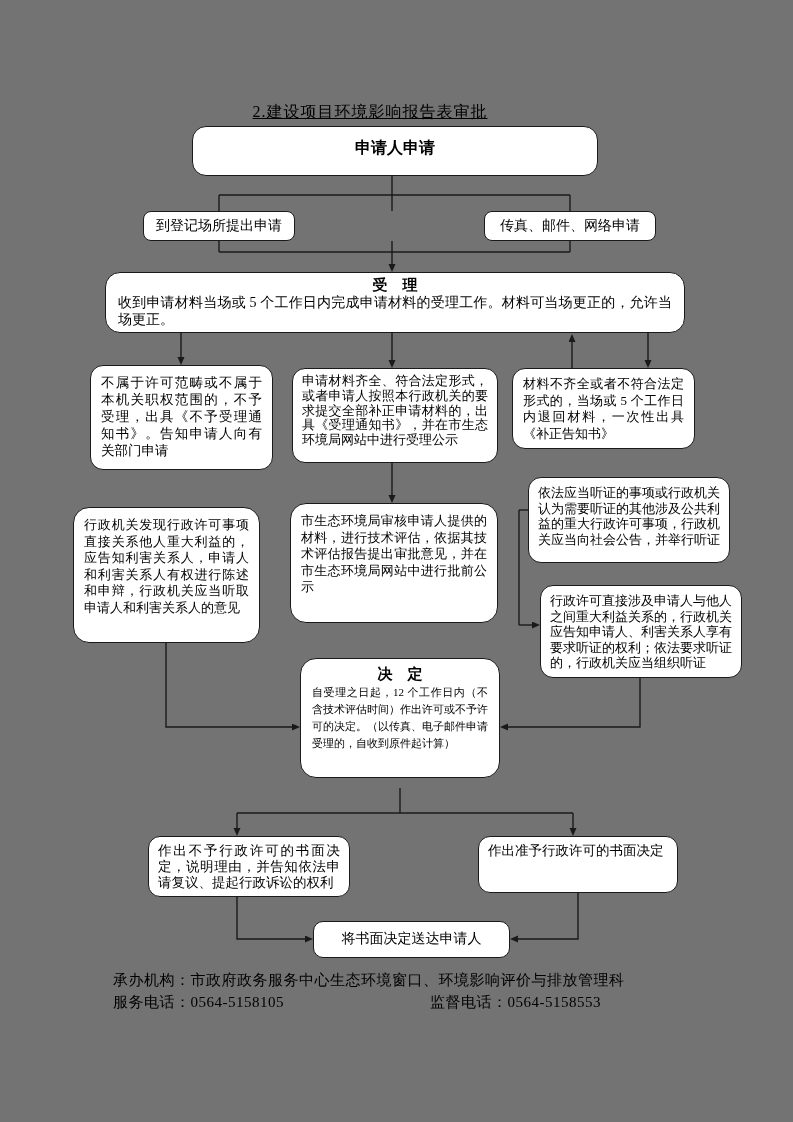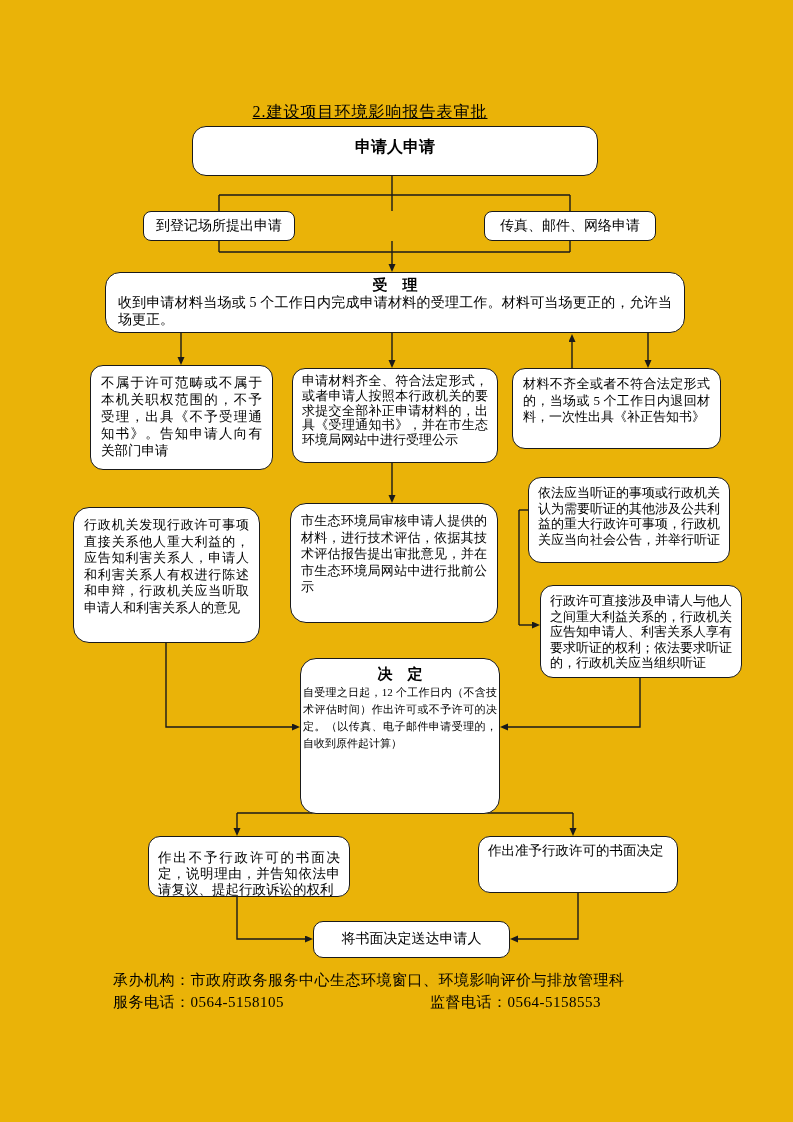--- a/index.html
+++ b/index.html
@@ -1,67 +1,67 @@
 <!DOCTYPE html>
 <html><head>
 <meta charset="utf-8">
 <style>
   html,body{margin:0;padding:0;background:#fff;}
   #canvas{
-    position:relative;width:793px;height:1122px;background:#eab308;
+    position:relative;width:793px;height:1122px;background:#737373;
     font-family:"Liberation Serif","DejaVu Serif",serif;color:#000;overflow:hidden;
   }
   #connectors{position:absolute;left:0;top:0;pointer-events:none;}
   .box{
     position:absolute;box-sizing:border-box;background:#fff;
     border:1.5px solid #1a1a1a;border-radius:13px;
     font-size:13px;line-height:16px;color:#000;
   }
   .jtext{text-align:justify;overflow:hidden;height:100%;box-sizing:border-box;}
 
   .title{
     position:absolute;left:0;top:102px;width:740px;text-align:center;
     font-size:16px;letter-spacing:1px;text-decoration:underline;
   }
 
   #apply{left:192px;top:126px;width:406px;height:50px;border-radius:14px;
-         font-family:Liberation Mono, monospace;
+         font-family:Liberation Serif, serif;
          font-weight:bold;font-size:16px;line-height:30px;text-align:center;padding-top:6px;}
 
   .channel{top:211px;height:30px;border-radius:8px;font-size:14px;line-height:27px;text-align:center;}
   #ch1{left:143px;width:152px;}
   #ch2{left:318px;width:148px;}
   #ch3{left:484px;width:172px;}
 
   #accept{left:105px;top:272px;width:580px;height:61px;border-radius:15px;padding:3px 12px 0 12px;}
   #accept .hd{text-align:center;font-weight:bold;font-size:15px;line-height:18px;}
   #accept .bd{font-size:14px;line-height:17px;text-align:justify;}
 
   #reject{left:90px;top:365px;width:183px;height:105px;padding:8px 10px;}
   #reject .in{line-height:17px;font-size:13.5px;}
   #complete{left:292px;top:368px;width:206px;height:95px;padding:5px 9px;}
   #complete .in{line-height:14.8px;}
-  #incomplete{left:512px;top:368px;width:209px;height:81px;padding:7px 10px;}
+  #incomplete{left:512px;top:368px;width:183px;height:81px;padding:7px 10px;}
   #incomplete .in{line-height:16.5px;}
 
   #interest{left:73px;top:507px;width:187px;height:136px;border-radius:16px;padding:9px 10px;}
   #interest .in{line-height:16.5px;}
   #review{left:290px;top:503px;width:208px;height:120px;border-radius:16px;padding:9px 10px;}
   #review .in{line-height:16.5px;}
   #hearingPublic{left:528px;top:477px;width:202px;height:86px;padding:7px 9px;}
   #hearingPublic .in{line-height:15.5px;}
   #hearingParty{left:540px;top:585px;width:202px;height:93px;padding:7px 9px;}
   #hearingParty .in{line-height:15.5px;}
 
-  #decision{left:300px;top:658px;width:200px;height:156px;border-radius:16px;padding:6px 2px;}
+  #decision{left:300px;top:658px;width:200px;height:120px;border-radius:16px;padding:6px 11px;}
   #decision .hd{text-align:center;font-weight:bold;font-size:15px;line-height:19px;}
   #decision .bd{font-size:11px;line-height:17px;text-align:justify;}
 
   #deny{left:148px;top:836px;width:202px;height:61px;border-radius:12px;padding:6px 9px;}
-  #deny .in{font-size:13.5px;line-height:16px;margin-top:7px;}
+  #deny .in{font-size:13.5px;line-height:16px;}
   #grant{left:478px;top:836px;width:200px;height:57px;border-radius:12px;padding:6px 9px;}
   #grant .in{font-size:13.5px;line-height:16px;}
   #deliver{left:313px;top:921px;width:197px;height:37px;border-radius:10px;
            font-size:14px;line-height:34px;text-align:center;}
 
   .footer-line{position:absolute;font-size:15px;letter-spacing:0.5px;}
   #f1{left:113px;top:971px;}
   #f2a{left:113px;top:993px;}
   #f2b{left:430px;top:993px;}
 </style>

